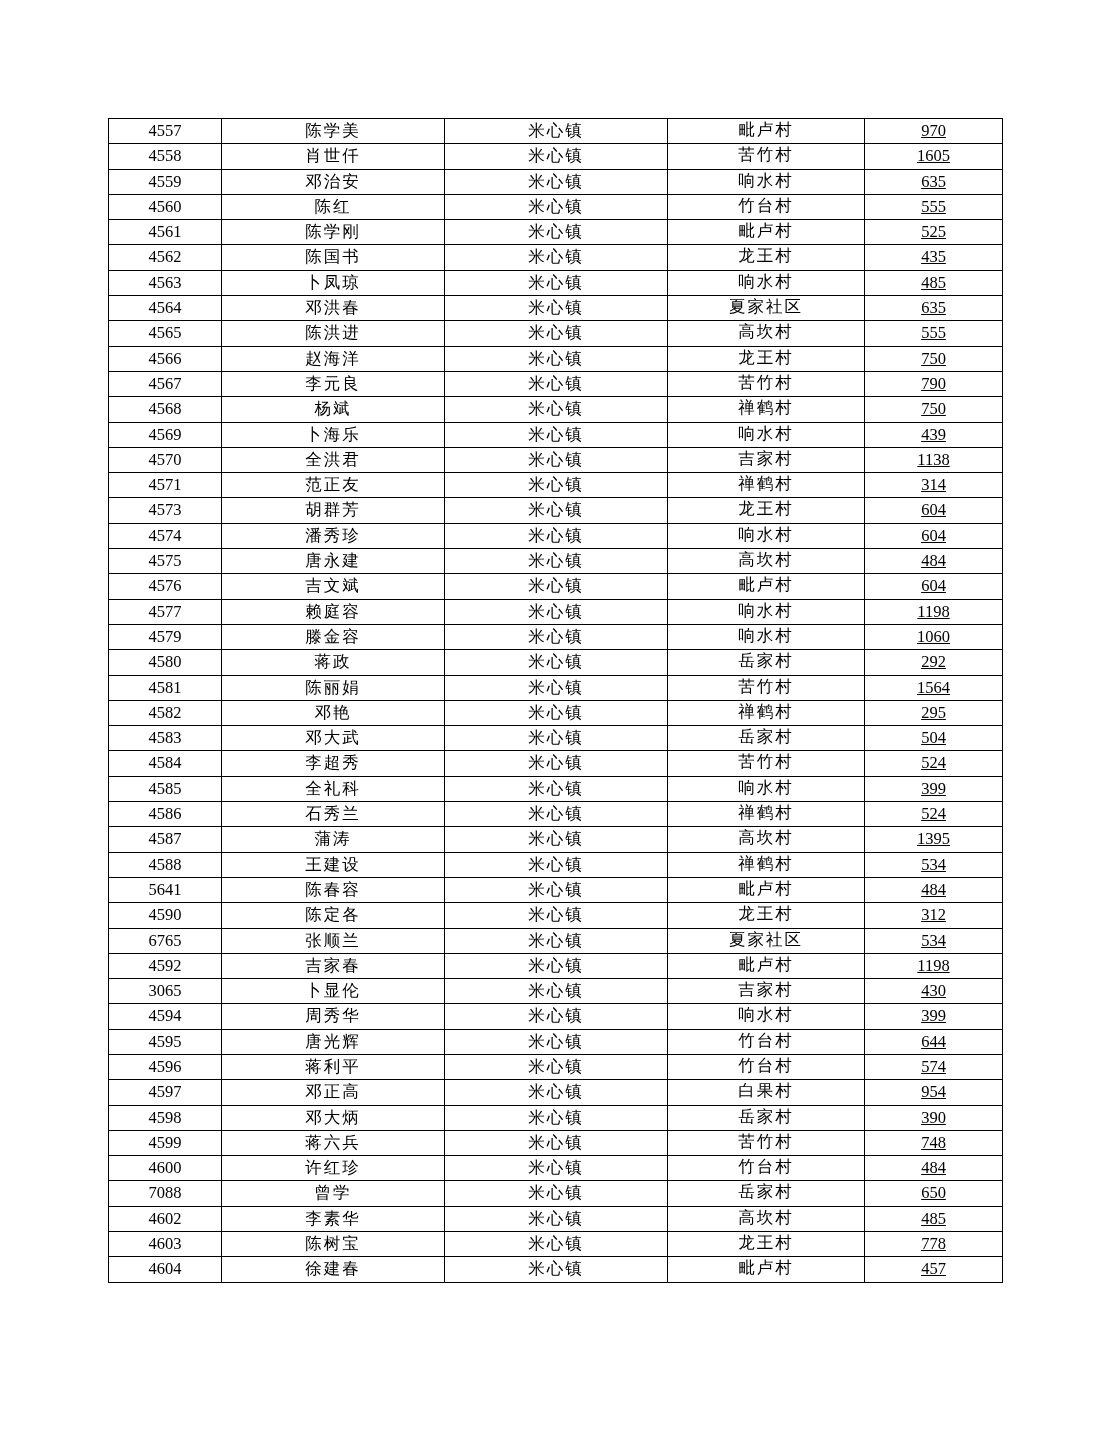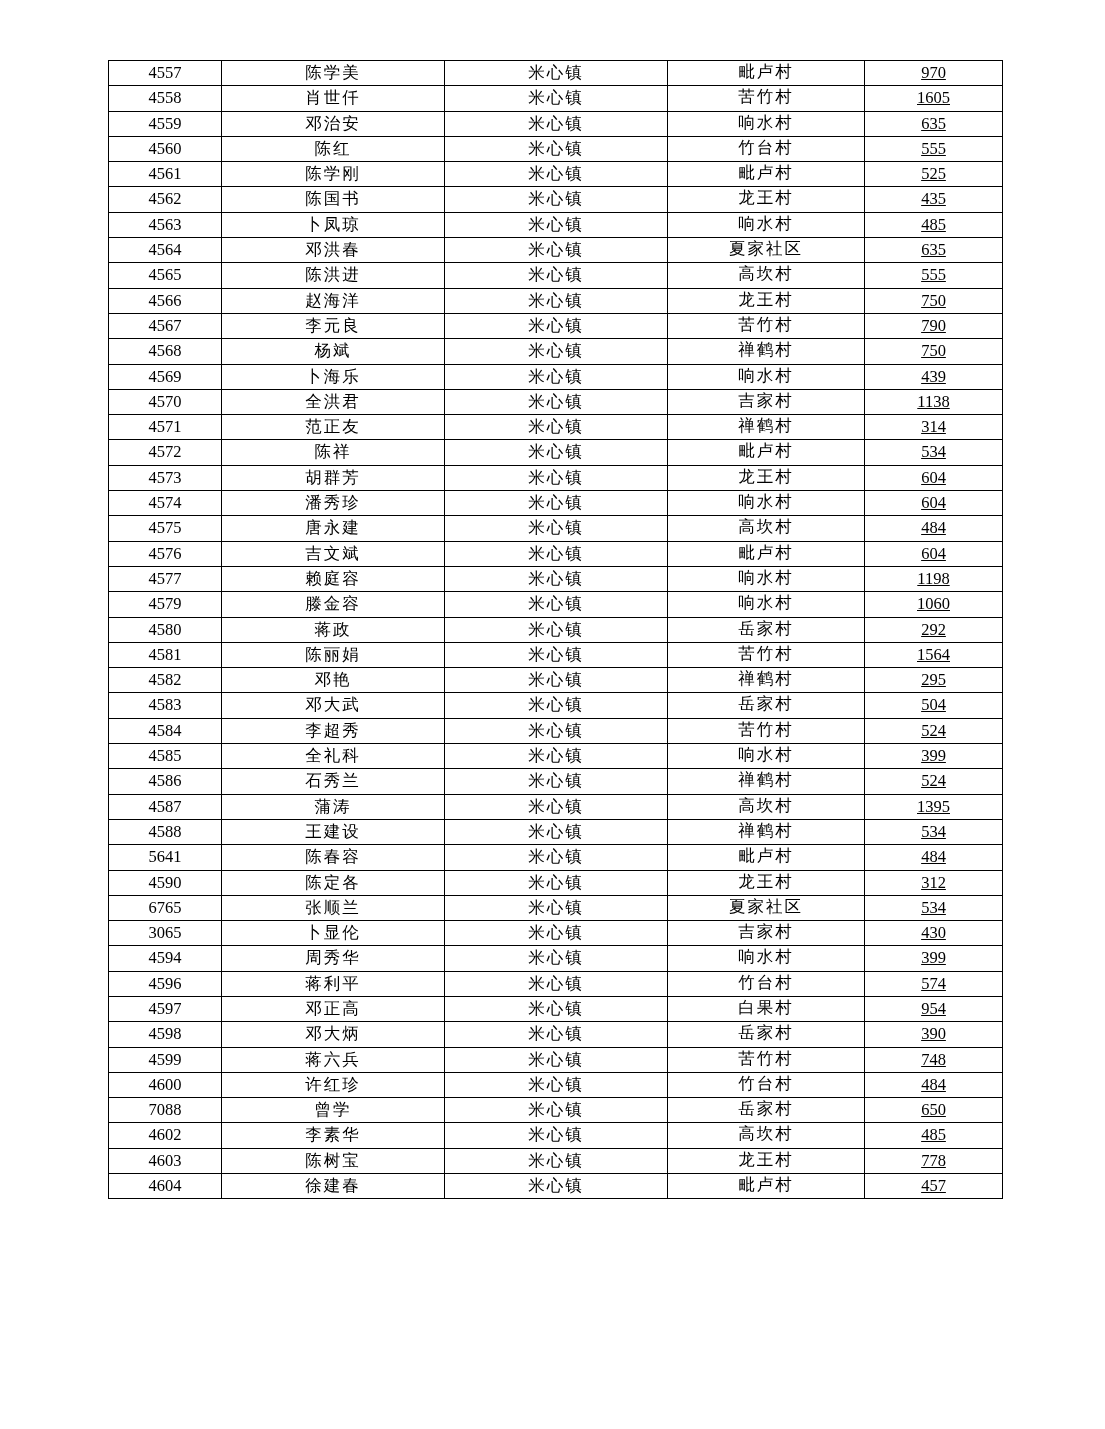--- a/index.html
+++ b/index.html
@@ -11,21 +11,21 @@
     width: 1105px;
     height: 1429px;
     font-family: "Liberation Serif", "DejaVu Serif", serif;
     color: #000000;
   }
   .page {
     position: relative;
     width: 1105px;
     height: 1429px;
     box-sizing: border-box;
-    padding: 60px 108px 0 108px;
+    padding: 118px 108px 0 108px;
   }
   table.data-table {
     border-collapse: collapse;
     width: 889px;
     table-layout: fixed;
   }
   table.data-table td {
     border: 1px solid #000000;
     height: 24.3px;
     line-height: 24.3px;
@@ -147,27 +147,20 @@
           <td class="col-amount">1138</td>
         </tr>
         <tr>
           <td class="col-id">4571</td>
           <td class="col-name">范正友</td>
           <td class="col-town">米心镇</td>
           <td class="col-village">禅鹤村</td>
           <td class="col-amount">314</td>
         </tr>
         <tr>
-          <td class="col-id">4572</td>
-          <td class="col-name">陈祥</td>
-          <td class="col-town">米心镇</td>
-          <td class="col-village">毗卢村</td>
-          <td class="col-amount">534</td>
-        </tr>
-        <tr>
           <td class="col-id">4573</td>
           <td class="col-name">胡群芳</td>
           <td class="col-town">米心镇</td>
           <td class="col-village">龙王村</td>
           <td class="col-amount">604</td>
         </tr>
         <tr>
           <td class="col-id">4574</td>
           <td class="col-name">潘秀珍</td>
           <td class="col-town">米心镇</td>
@@ -280,32 +273,46 @@
           <td class="col-amount">312</td>
         </tr>
         <tr>
           <td class="col-id">6765</td>
           <td class="col-name">张顺兰</td>
           <td class="col-town">米心镇</td>
           <td class="col-village">夏家社区</td>
           <td class="col-amount">534</td>
         </tr>
         <tr>
+          <td class="col-id">4592</td>
+          <td class="col-name">吉家春</td>
+          <td class="col-town">米心镇</td>
+          <td class="col-village">毗卢村</td>
+          <td class="col-amount">1198</td>
+        </tr>
+        <tr>
           <td class="col-id">3065</td>
           <td class="col-name">卜显伦</td>
           <td class="col-town">米心镇</td>
           <td class="col-village">吉家村</td>
           <td class="col-amount">430</td>
         </tr>
         <tr>
           <td class="col-id">4594</td>
           <td class="col-name">周秀华</td>
           <td class="col-town">米心镇</td>
           <td class="col-village">响水村</td>
           <td class="col-amount">399</td>
+        </tr>
+        <tr>
+          <td class="col-id">4595</td>
+          <td class="col-name">唐光辉</td>
+          <td class="col-town">米心镇</td>
+          <td class="col-village">竹台村</td>
+          <td class="col-amount">644</td>
         </tr>
         <tr>
           <td class="col-id">4596</td>
           <td class="col-name">蒋利平</td>
           <td class="col-town">米心镇</td>
           <td class="col-village">竹台村</td>
           <td class="col-amount">574</td>
         </tr>
         <tr>
           <td class="col-id">4597</td>

